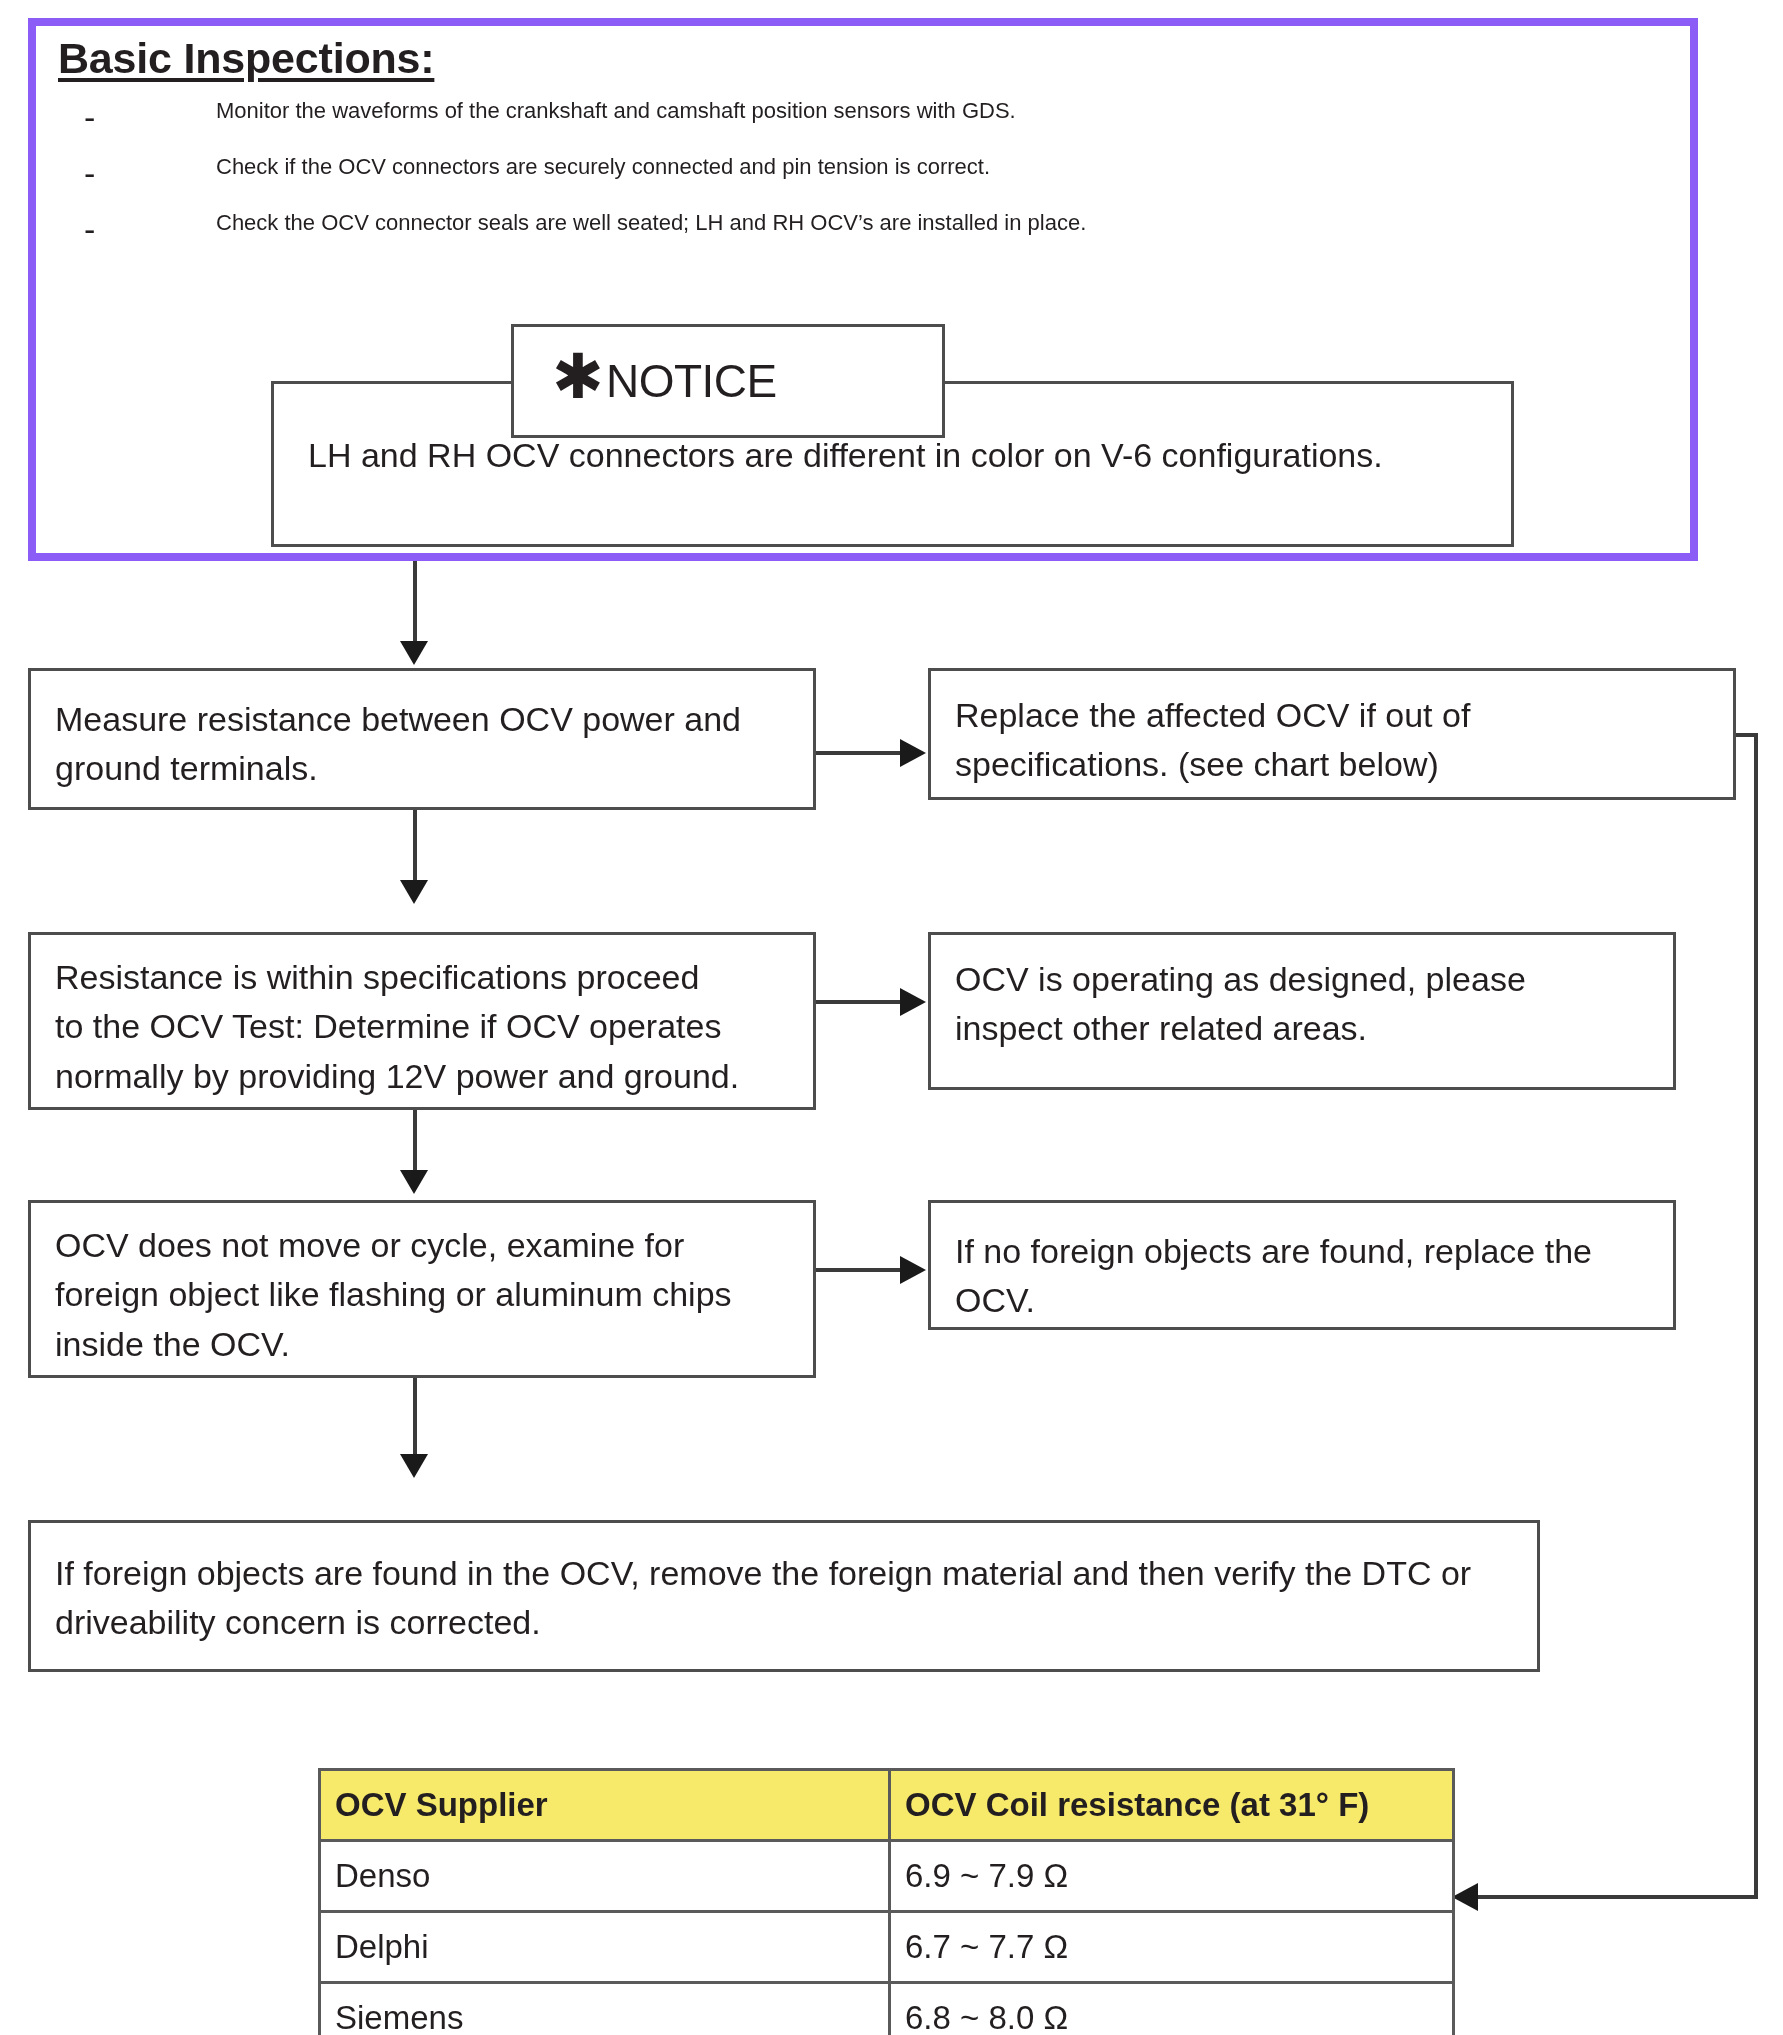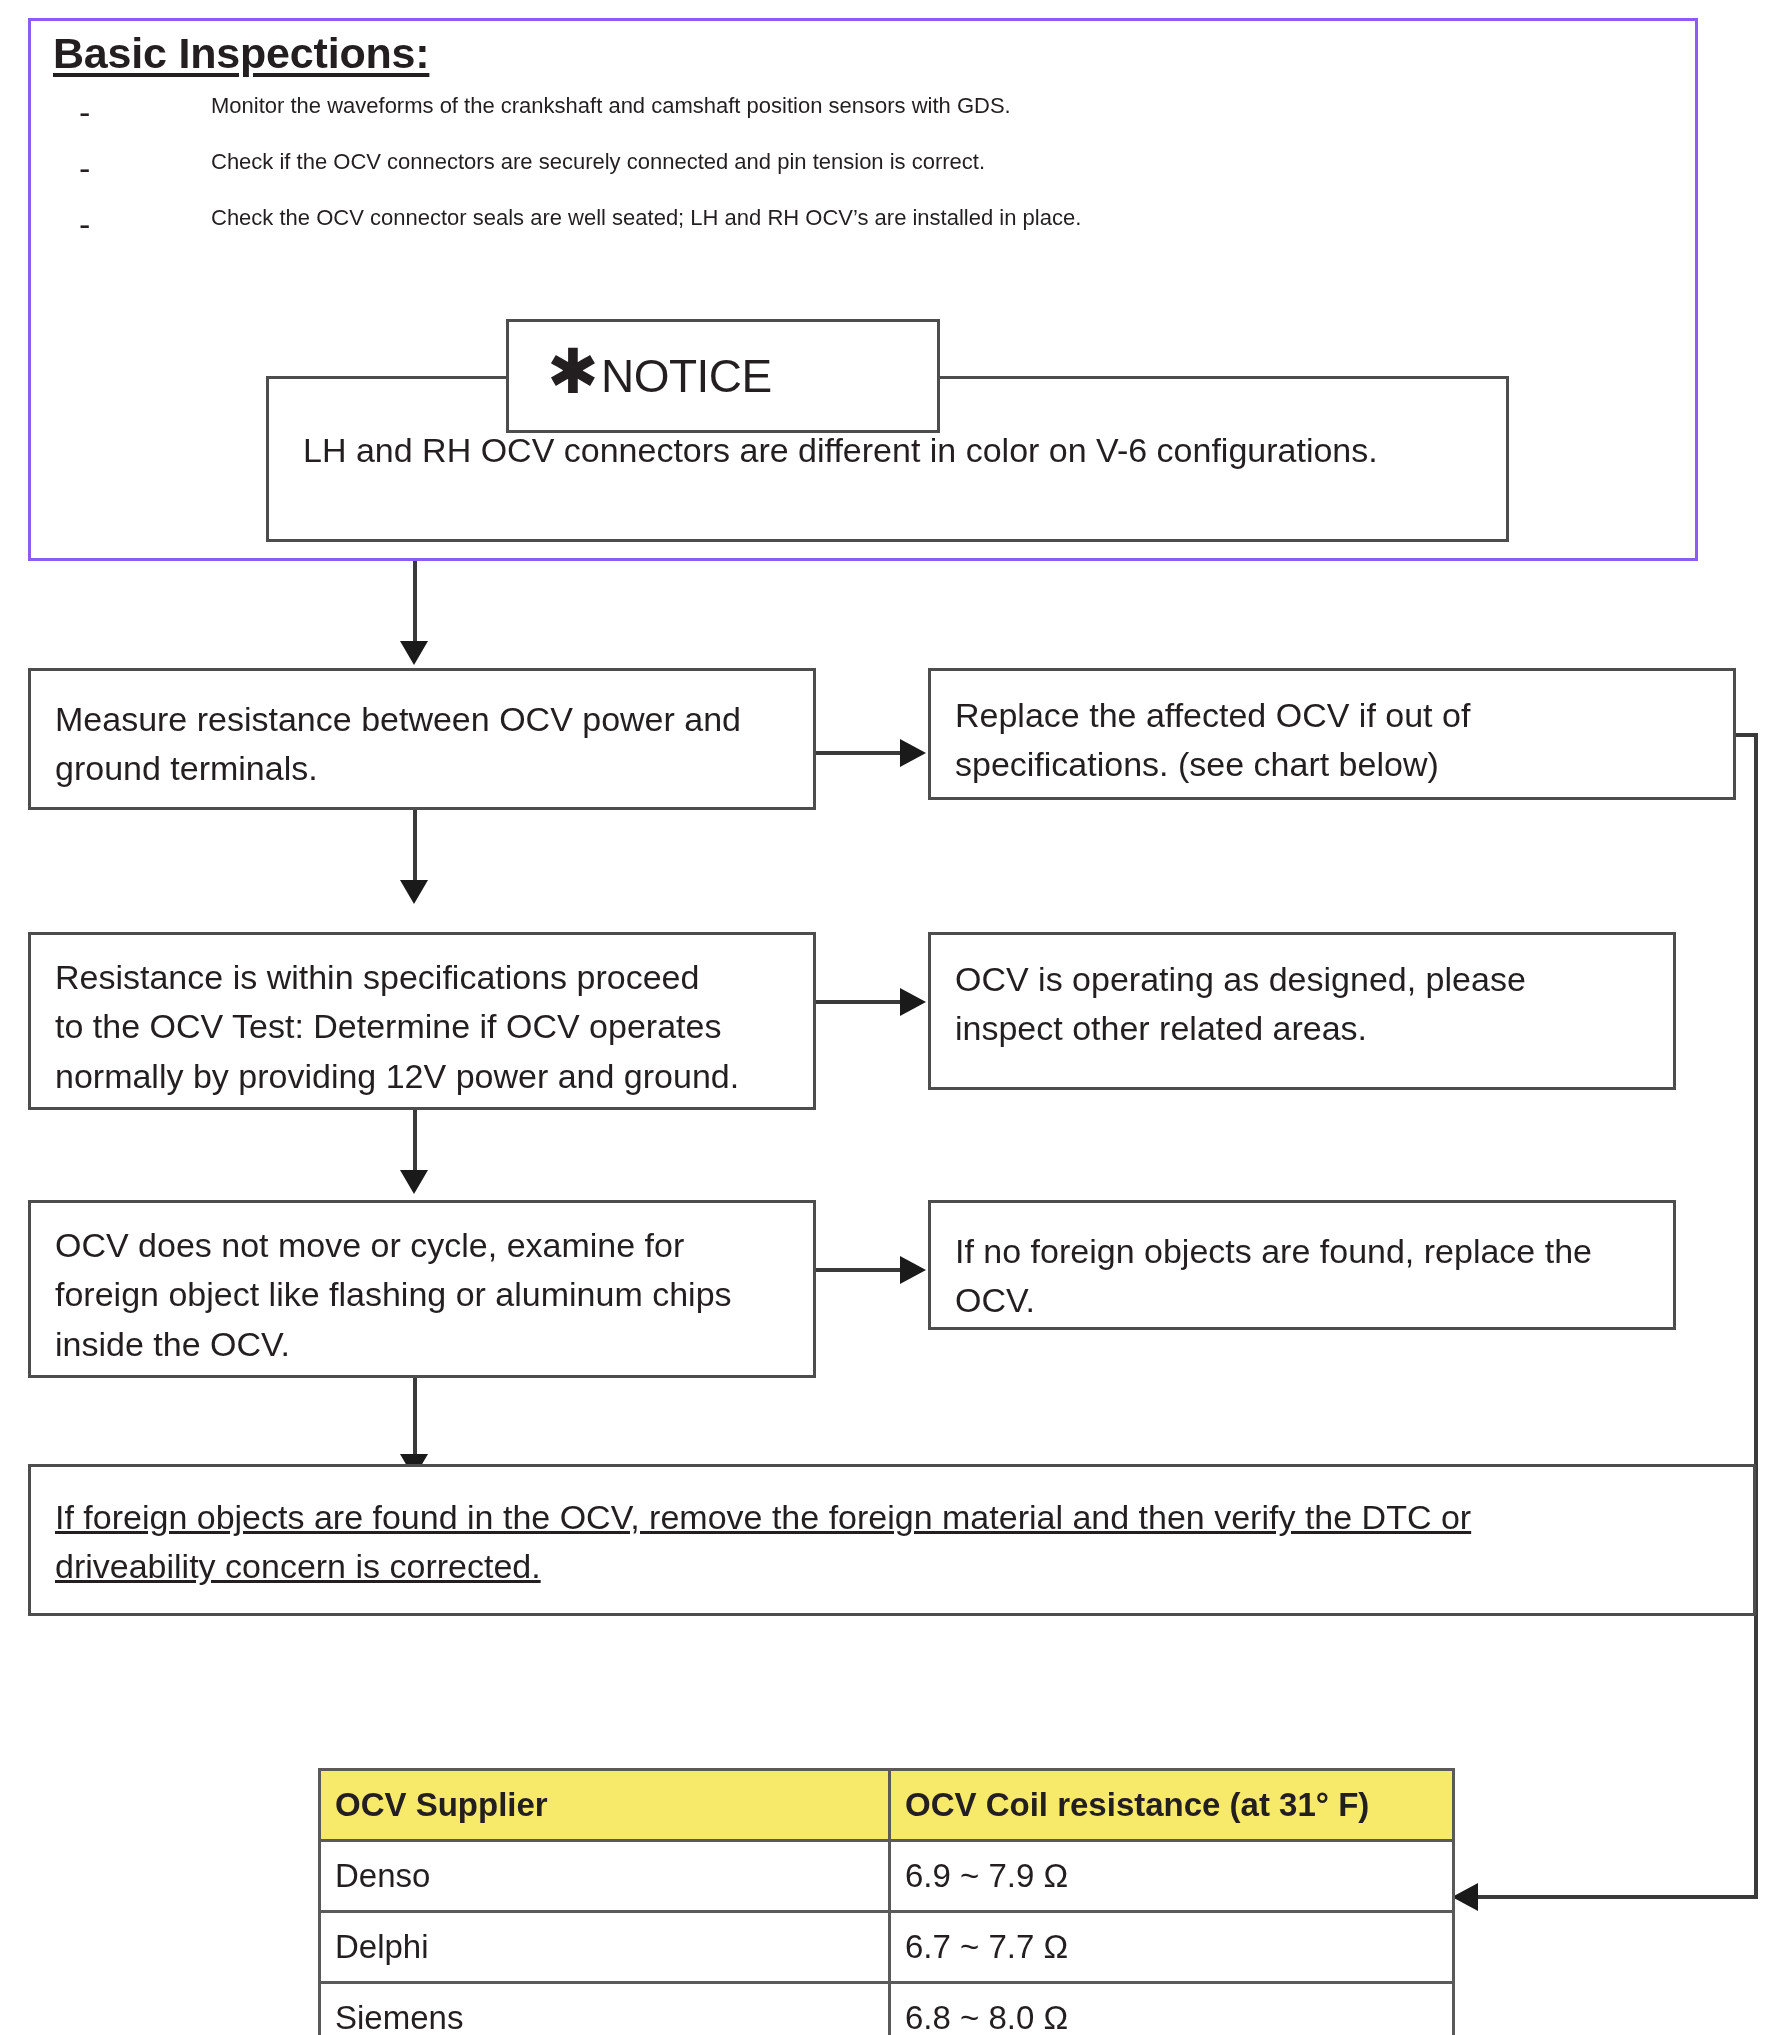--- a/index.html
+++ b/index.html
@@ -17,21 +17,21 @@
     width: 1783px;
     height: 2035px;
     background: #ffffff;
     overflow: hidden;
   }
 
   
   .box {
     position: absolute;
     box-sizing: border-box;
-    border: 3px solid #8b5cf6;
+    border: 8px solid #8b5cf6;
     background: #ffffff;
   }
   .box-inner {
     position: absolute;
     box-sizing: border-box;
   }
 
   
   #top-container {
     left: 28px;
@@ -126,21 +126,21 @@
   .flow-box p {
     margin: 8px;
   }
 
   #box-measure   { left: 28px;  top: 668px;  width: 788px;  height: 142px; }
   #box-replace   { left: 928px; top: 668px;  width: 808px;  height: 132px; }
   #box-resist    { left: 28px;  top: 932px;  width: 788px;  height: 178px; }
   #box-designed  { left: 928px; top: 932px;  width: 748px;  height: 158px; }
   #box-nomove    { left: 28px;  top: 1200px; width: 788px;  height: 178px; }
   #box-noforeign { left: 928px; top: 1200px; width: 748px;  height: 130px; }
-  #box-foreign   { left: 28px;  top: 1464px; width: 1728px; height: 152px; text-decoration: underline; }
+  #box-foreign   { left: 28px;  top: 1520px; width: 1512px; height: 152px; }
 
   
   #box-measure   { padding-top: 20px; }
   #box-replace   { padding-top: 16px; }
   #box-designed  { padding-top: 16px; }
   #box-noforeign { padding-top: 20px; }
   #box-foreign   { padding-top: 22px; }
 
   
   .conn {

